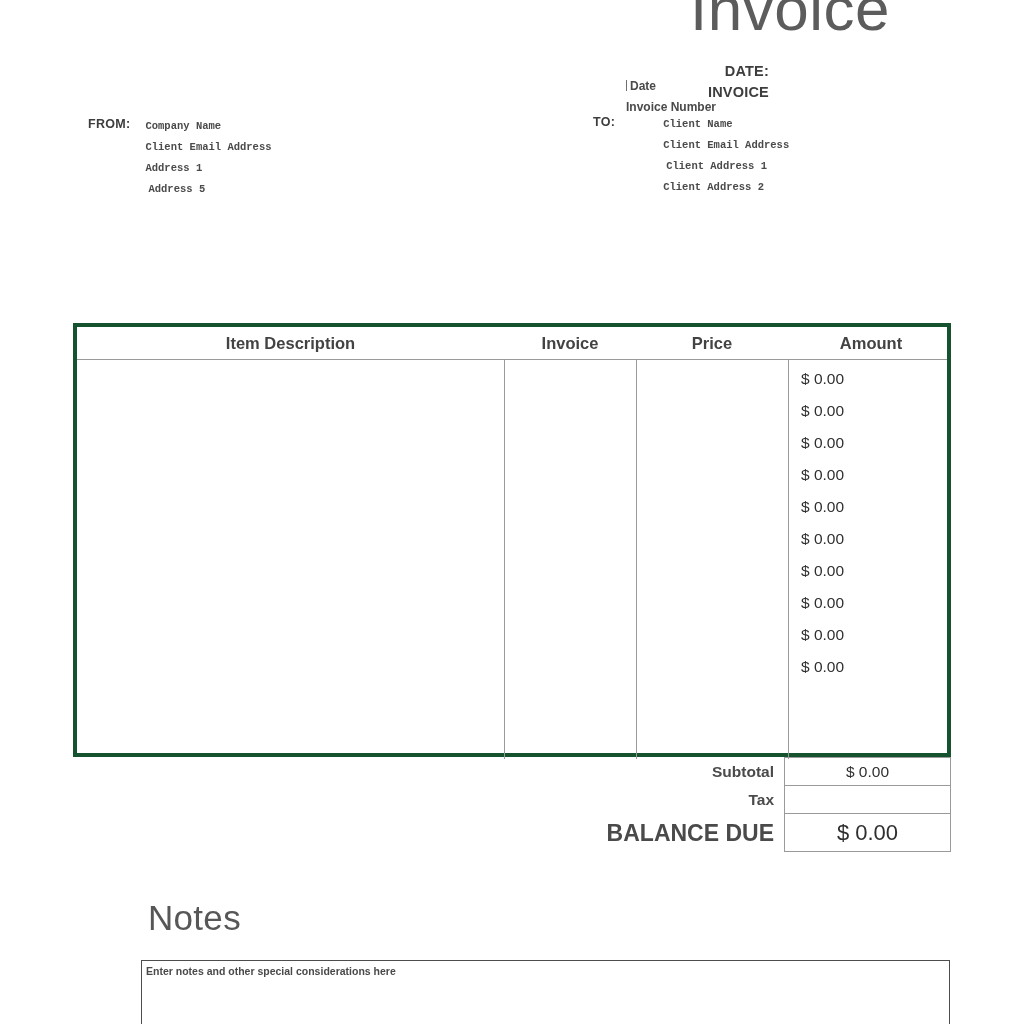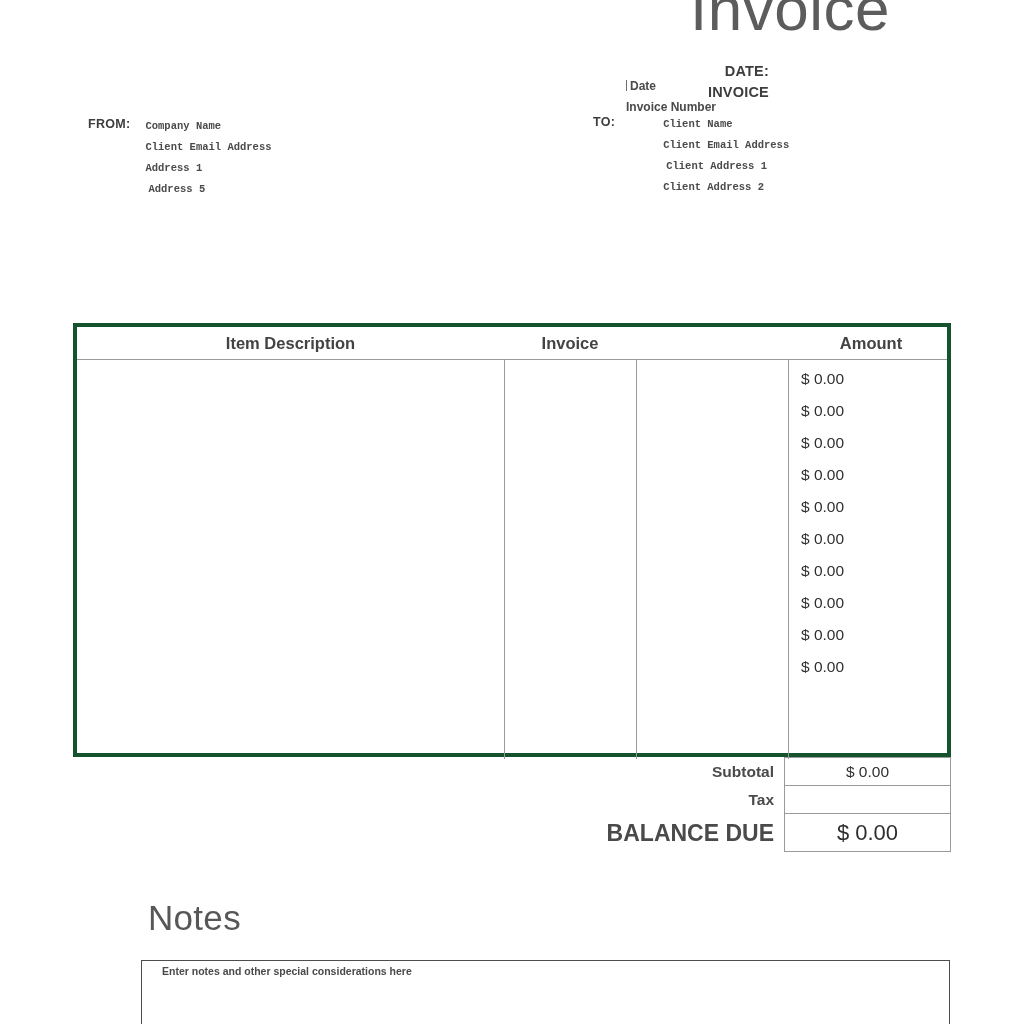--- a/index.html
+++ b/index.html
@@ -253,21 +253,20 @@
   }
   .notes-box {
     position: absolute;
     left: 141px;
     top: 960px;
     width: 809px;
     height: 64px;
     border: 1px solid #4d4d4d;
     border-bottom: none;
     background: #fff;
-    padding-left: 16px;
   }
   .notes-placeholder {
     font-size: 10.5px;
     font-weight: 600;
     color: #4a4a4a;
     padding: 4px 0 0 4px;
     white-space: nowrap;
   }
 </style>
 </head>
@@ -306,20 +305,21 @@
       <span class="indent-1">Client Address 1</span>
       <span>Client Address 2</span>
     </div>
   </div>
 
 
   <div class="items-table">
     <div class="items-head">
       <div class="th th-desc">Item Description</div>
       <div class="th th-qty">Invoice</div>
+      <div class="th th-price">Price</div>
       <div class="th th-amt">Amount</div>
     </div>
     <div class="items-body">
       <div class="col-divider div-1"></div>
       <div class="col-divider div-2"></div>
       <div class="col-divider div-3"></div>
       <div class="amount-col">
         <div class="amt">$ 0.00</div>
         <div class="amt">$ 0.00</div>
         <div class="amt">$ 0.00</div>

